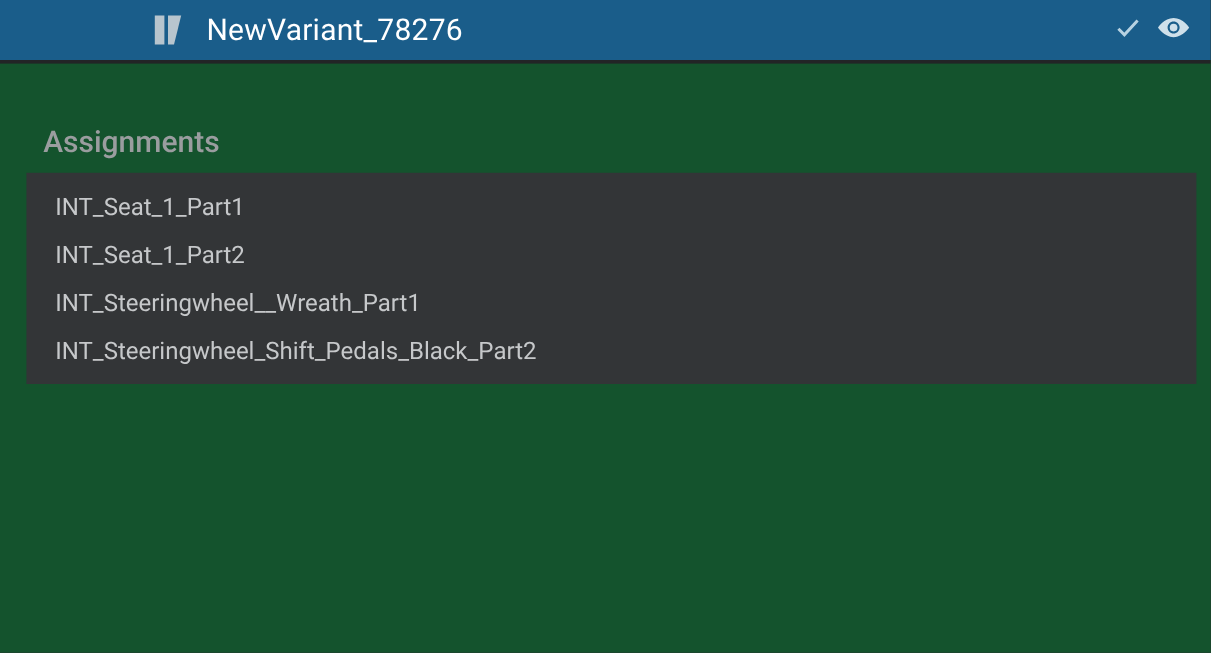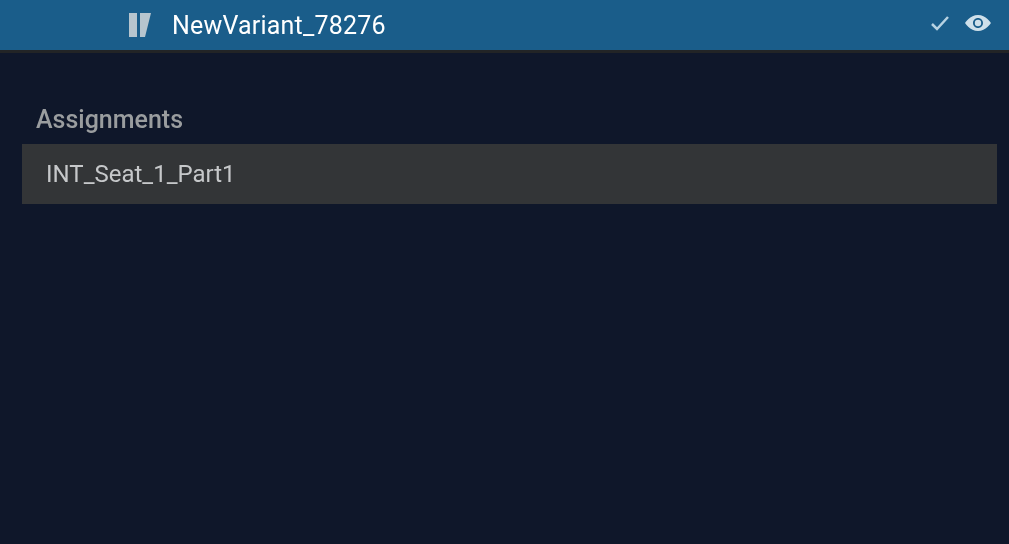--- a/index.html
+++ b/index.html
@@ -53,39 +53,39 @@
       stroke: #b7d2e2;
       fill: none;
       stroke-width: 2.5;
     }
     .header-right .eye-icon svg {
       width: 30px;
       height: 22px;
       fill: #cfe0ea;
     }
     .body-area {
-      background: #0f172a;
+      background: #14532d;
       padding-top: 52px;
       height: calc(100% - 50px);
       border-top: 3px solid #222426;
     }
     .section-heading {
       color: #9a9d9f;
       font-size: 25px;
       font-weight: 500;
       padding: 0 0 10px 36px;
     }
     .assignment-panel {
       background: #333537;
       margin: 0 12px 0 22px;
       padding: 8px 0 8px 24px;
     }
     .assignment-item {
       color: #c6c8ca;
-      font-size: 24px;
+      font-size: 20px;
       line-height: 1.0;
       padding: 10px 0;
       font-weight: 400;
       cursor: default;
     }
   </style>
 </head>
 <body>
 
 <div class="header-bar">
@@ -108,14 +108,17 @@
         <circle cx="15" cy="11" r="3.2"></circle>
       </svg>
     </span>
   </div>
 </div>
 
 <div class="body-area">
   <div class="section-heading">Assignments</div>
   <div class="assignment-panel">
     <div class="assignment-item">INT_Seat_1_Part1</div>
+    <div class="assignment-item">INT_Seat_1_Part2</div>
+    <div class="assignment-item">INT_Steeringwheel__Wreath_Part1</div>
+    <div class="assignment-item">INT_Steeringwheel_Shift_Pedals_Black_Part2</div>
   </div>
 </div>
 
 </body></html>

